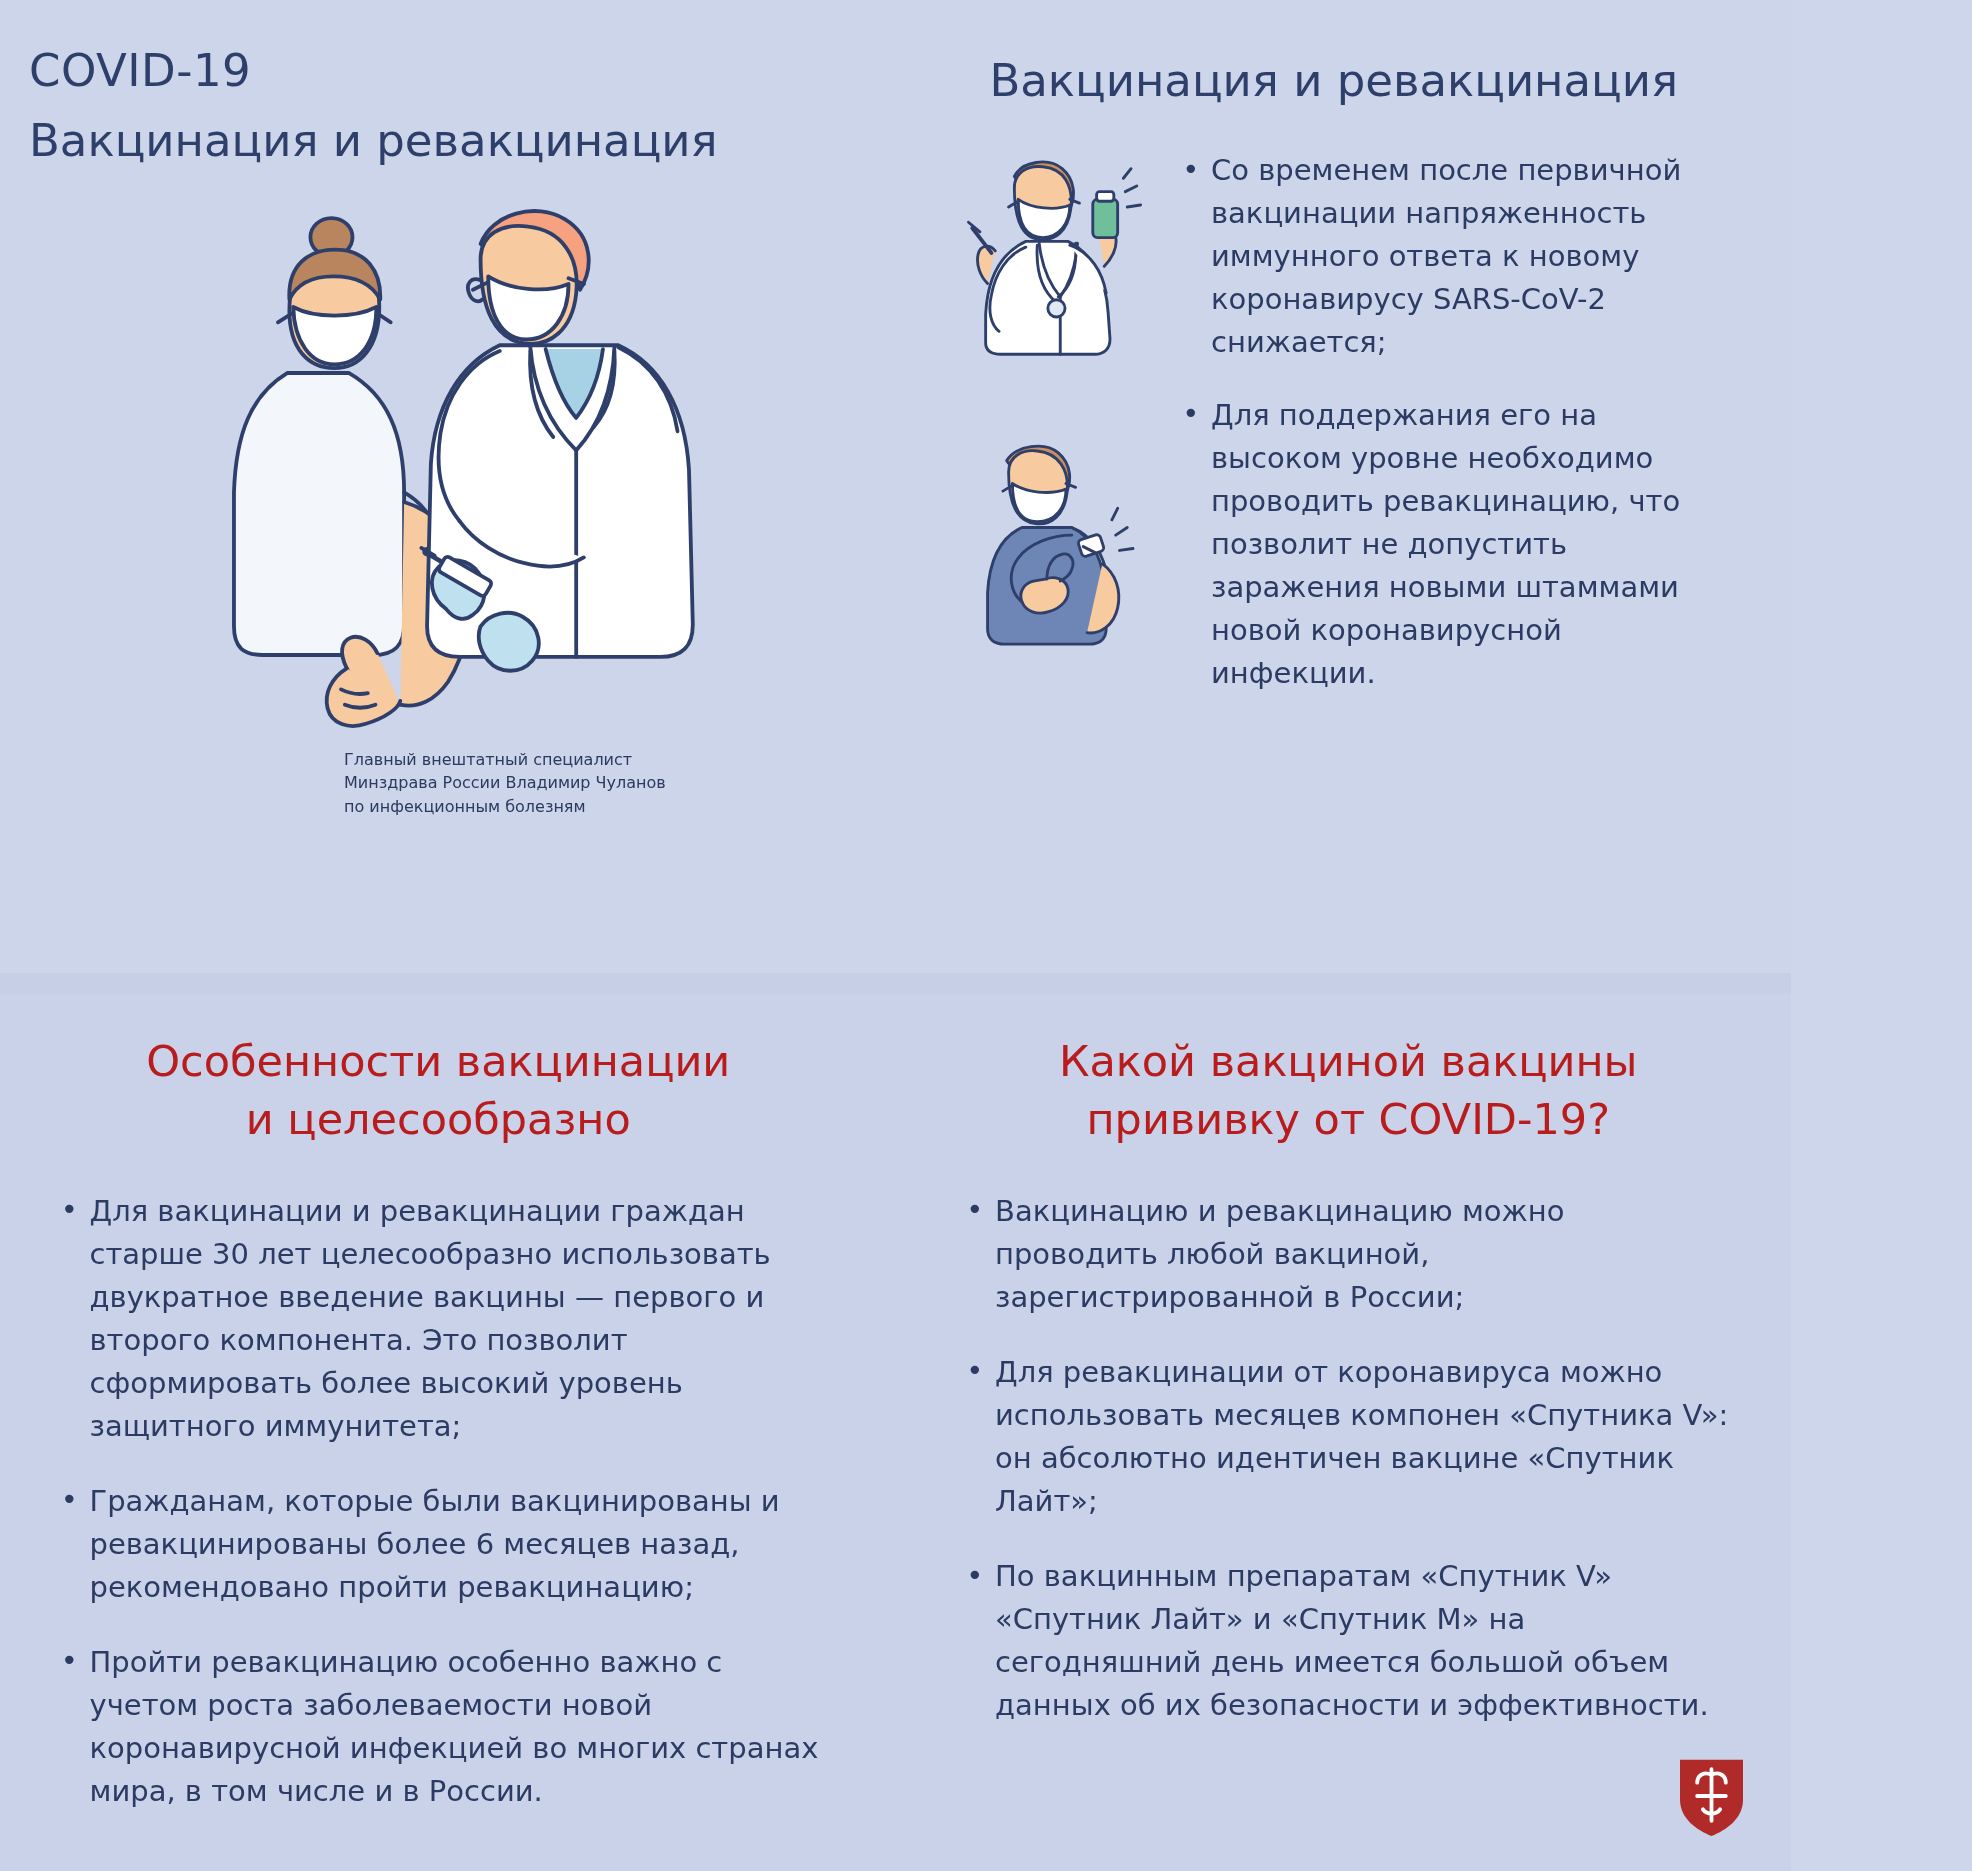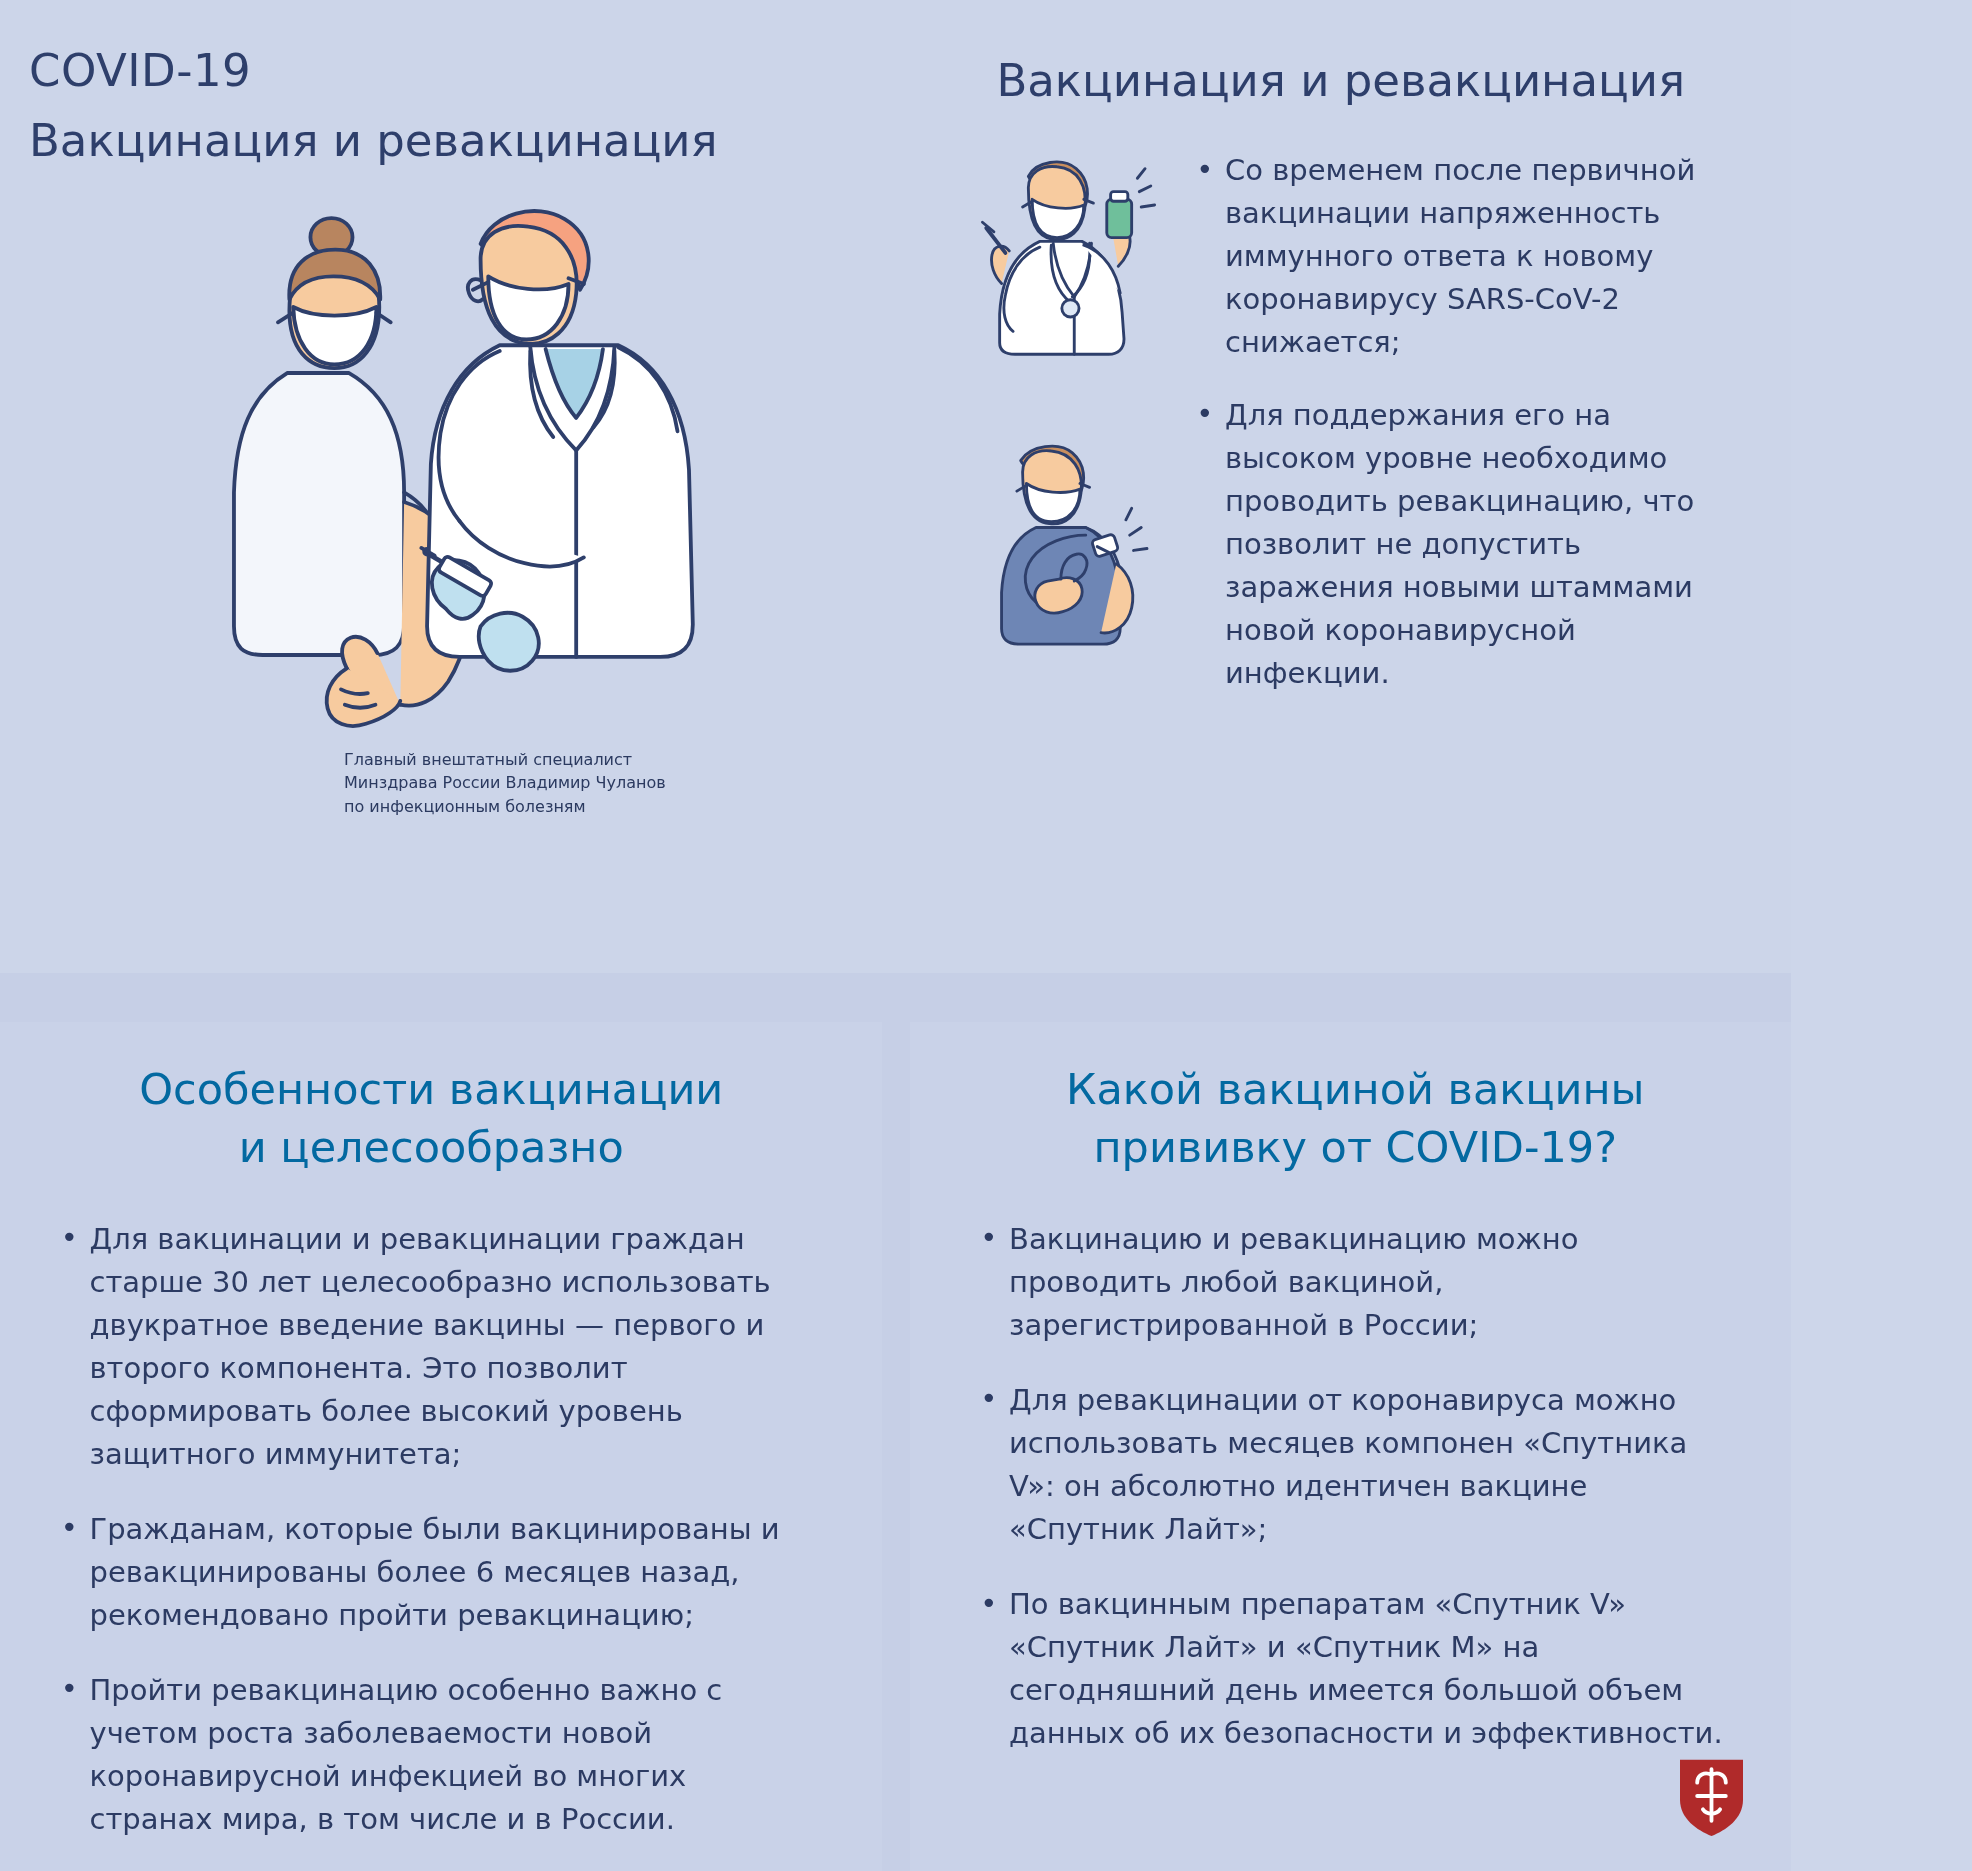--- a/index.html
+++ b/index.html
@@ -14,21 +14,20 @@
     overflow: hidden;
   }
   .poster {
     position: relative;
     width: 1791px;
     height: 1872px;
     display: grid;
     grid-template-columns: 1fr 1fr;
     grid-template-rows: 994px 878px;
     background: linear-gradient(180deg, #ccd5e9 0%, #ccd5e9 52%, #c6cfe6 52%, #c6cfe6 100%);
-    gap: 28px;
   }
   .quad {
     position: relative;
     box-sizing: border-box;
   }
   .q-tl { padding: 44px 57px 0 29px; }
   .q-tr { padding: 54px 57px 0 38px; }
   .q-bl { padding: 38px 76px 0 57px; background: #c9d2e8; }
   .q-br { padding: 38px 57px 0 67px; background: #c9d2e8; }
 
@@ -47,21 +46,21 @@
     font-weight: 400;
   }
   .title-right {
     color: #2e3f6b;
     font-size: 45px;
     font-weight: 400;
     margin: 0 0 29px 0;
     text-align: center;
   }
   .section-title {
-    color: #0369a1;
+    color: #b91c1c;
     font-size: 43px;
     font-weight: 400;
     text-align: center;
     line-height: 1.35;
     margin: 0 0 42px 0;
   }
 
   
   ul.bullets {
     list-style: none;

